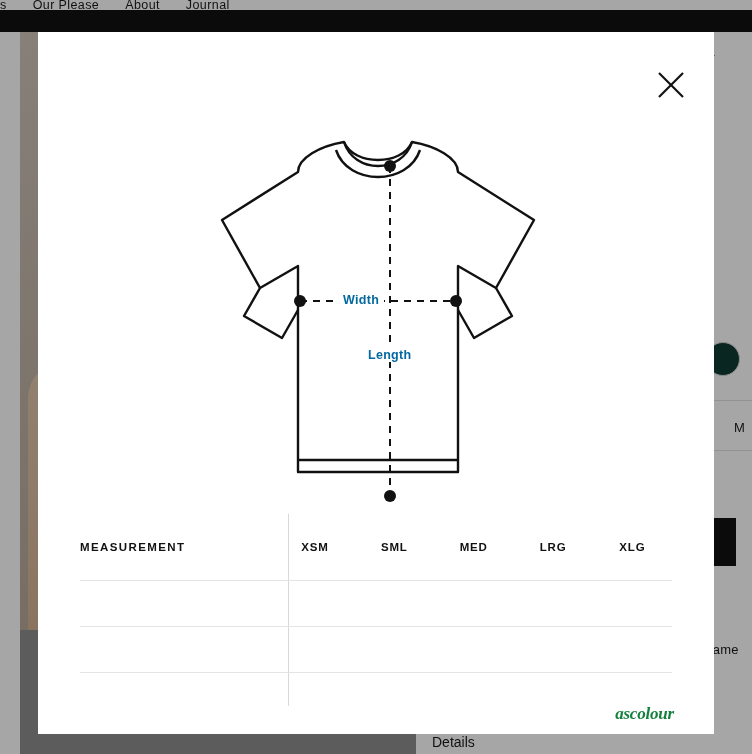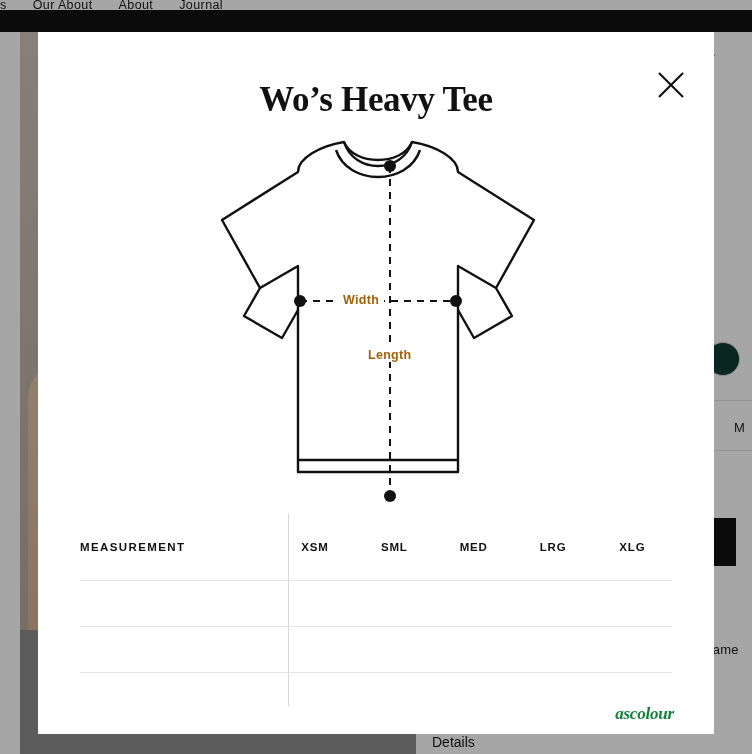--- a/index.html
+++ b/index.html
@@ -168,21 +168,21 @@
     top: 88px;
     left: 110px;
     width: 460px;
     height: 400px;
   }
   .diagram-label {
     position: absolute;
     font-size: 12.5px;
     font-weight: bold;
     letter-spacing: 0.3px;
-    color: #a16207;
+    color: #0369a1;
     background: #ffffff;
     padding: 0 5px;
   }
   #label-width { left: 190px; top: 173px; }
   #label-length { left: 215px; top: 228px; }
 
   
   #size-table {
     position: absolute;
     left: 42px;
@@ -270,21 +270,21 @@
     letter-spacing: -0.2px;
   }
 </style>
 </head>
 <body>
 
 <div id="page-bg">
 
   <div class="topnav">
     <span class="navitem">s</span>
-    <span class="navitem">Our About</span>
+    <span class="navitem">Our Please</span>
     <span class="navitem">About</span>
     <span class="navitem">Journal</span>
   </div>
   <div class="black-band"></div>
 
   <div class="hero-photo">
     <div class="shadow-col"></div>
     <div class="arm"></div>
     <div class="grey-panel"></div>
   </div>
@@ -304,21 +304,20 @@
 <div id="overlay">
   <div id="modal">
 
     <div id="close-btn">
       <svg width="34" height="34" viewBox="0 0 34 34" aria-hidden="true">
         <line x1="5" y1="5" x2="29" y2="29" stroke="#111" stroke-width="2.2"></line>
         <line x1="29" y1="5" x2="5" y2="29" stroke="#111" stroke-width="2.2"></line>
       </svg>
     </div>
 
-    <div class="modal-title">Wo’s Heavy Tee</div>
 
     <div id="tee-diagram">
       <svg width="460" height="400" viewBox="0 0 460 400" aria-hidden="true">
         <g fill="none" stroke="#111111" stroke-width="2.4" stroke-linejoin="round">
 
           <path d="M150 52
                    C 150 38, 172 26, 196 22
                    L 196 22
                    C 206 46, 254 46, 264 22
                    C 288 26, 310 38, 310 52

